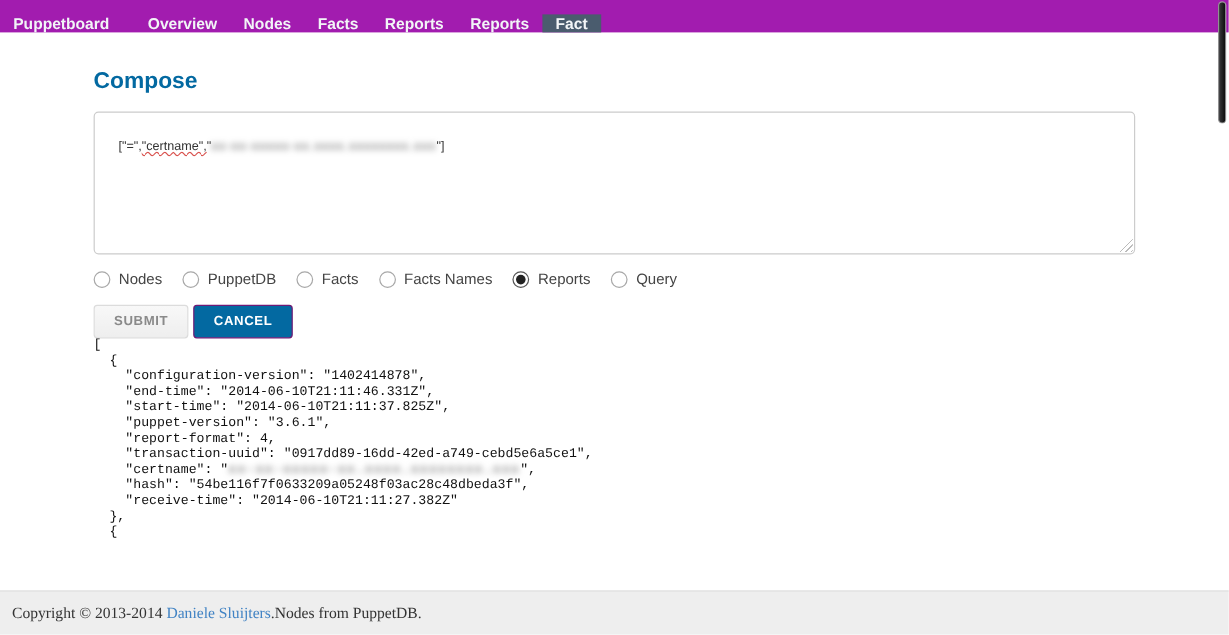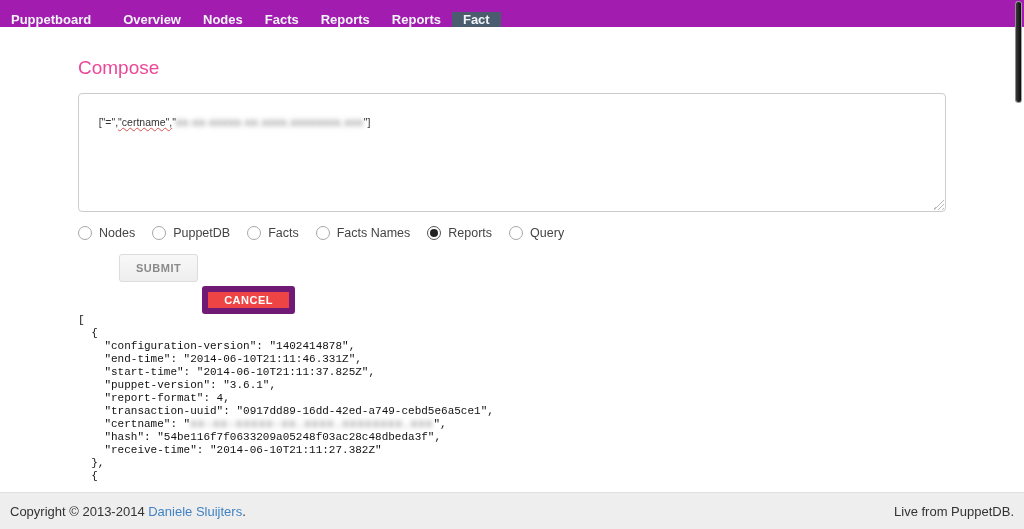--- a/index.html
+++ b/index.html
@@ -29,22 +29,22 @@
     cursor: pointer;
     white-space: nowrap;
   }
   .nav-item.brand { margin-right: 10px; }
   .nav-item.active { background: #4a5c6e; }
 
   
   .main { padding: 0 78px; }
   h2.section-title {
     font-size: 19px;
-    font-weight: 400;
-    color: #ec4899;
+    font-weight: 700;
+    color: #0369a1;
     margin: 30px 0 14px 0;
   }
   h2.compose-title { margin-top: 30px; }
   h2.result-title { margin-top: 17px; margin-bottom: 13px; }
 
   .query-box {
     position: relative;
     width: 100%;
     height: 119px;
     background: #fff;
@@ -114,33 +114,31 @@
   .btn-row { margin-top: 14px; display: flex; }
   .btn {
     height: 28px;
     padding: 0 16px;
     font-family: "Liberation Sans", sans-serif;
     font-size: 11px;
     font-weight: bold;
     letter-spacing: 0.5px;
     border-radius: 3px;
     cursor: pointer;
-    margin-left: 41px;
   }
   .btn-submit {
     background: linear-gradient(#f8f8f8, #eeeeee);
     border: 1px solid #dcdcdc;
     color: #8a8a8a;
   }
   .btn-cancel {
-    background: #ef4444;
-    border: 6px solid #701a75;
+    background: #0369a1;
+    border: 1px solid #701a75;
     color: #ffffff;
     margin-left: 4px;
-    margin-top: 32px;
   }
 
   
   .result-pre {
     font-family: "Liberation Mono", monospace;
     font-size: 11px;
     line-height: 13px;
     color: #111;
     margin: 0;
     white-space: pre;
@@ -149,25 +147,25 @@
 
   
   .footer {
     position: absolute;
     left: 0; right: 0; bottom: 0;
     height: 37px;
     background: #eeeeee;
     border-top: 1px solid #e0e0e0;
     display: flex;
     align-items: center;
-    justify-content: space-between;
     padding: 0 10px;
     font-size: 13px;
     color: #333;
     z-index: 5;
+    font-family: Liberation Serif, serif;
   }
   .footer a {
     color: #4183c4;
     text-decoration: none;
     cursor: pointer;
   }
 
   
   .scrollbar-thumb {
     position: absolute;
@@ -240,14 +238,14 @@
   <pre class="result-pre" id="result-pre"><div class="result-line">[</div><div class="result-line">  {</div><div class="result-line">    "configuration-version": "1402414878",</div><div class="result-line">    "end-time": "2014-06-10T21:11:46.331Z",</div><div class="result-line">    "start-time": "2014-06-10T21:11:37.825Z",</div><div class="result-line">    "puppet-version": "3.6.1",</div><div class="result-line">    "report-format": 4,</div><div class="result-line">    "transaction-uuid": "0917dd89-16dd-42ed-a749-cebd5e6a5ce1",</div><div class="result-line"><span>    "certname": "</span><span class="blurred">xx-xx-xxxxx-xx.xxxx.xxxxxxxx.xxx</span><span>",</span></div><div class="result-line">    "hash": "54be116f7f0633209a05248f03ac28c48dbeda3f",</div><div class="result-line">    "receive-time": "2014-06-10T21:11:27.382Z"</div><div class="result-line">  },</div><div class="result-line">  {</div></pre>
 
 </div>
 
 <div class="scrollbar-thumb"></div>
 
 <footer class="footer">
   <div>
     <span>Copyright © 2013-2014 </span><a>Daniele Sluijters</a><span>.</span>
   </div>
-  <div>Live from PuppetDB.</div>
+  <div>Nodes from PuppetDB.</div>
 </footer>
 
 </body></html>

